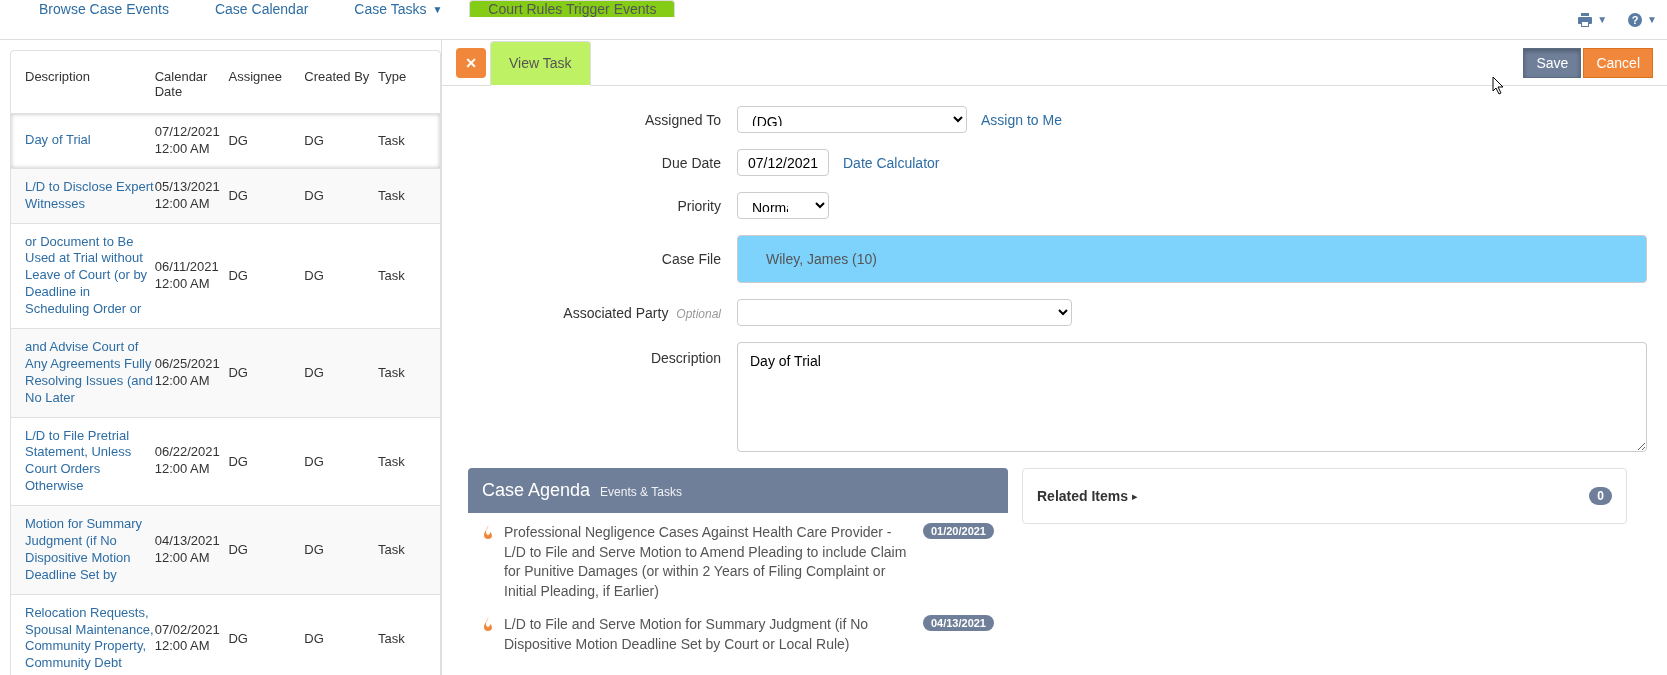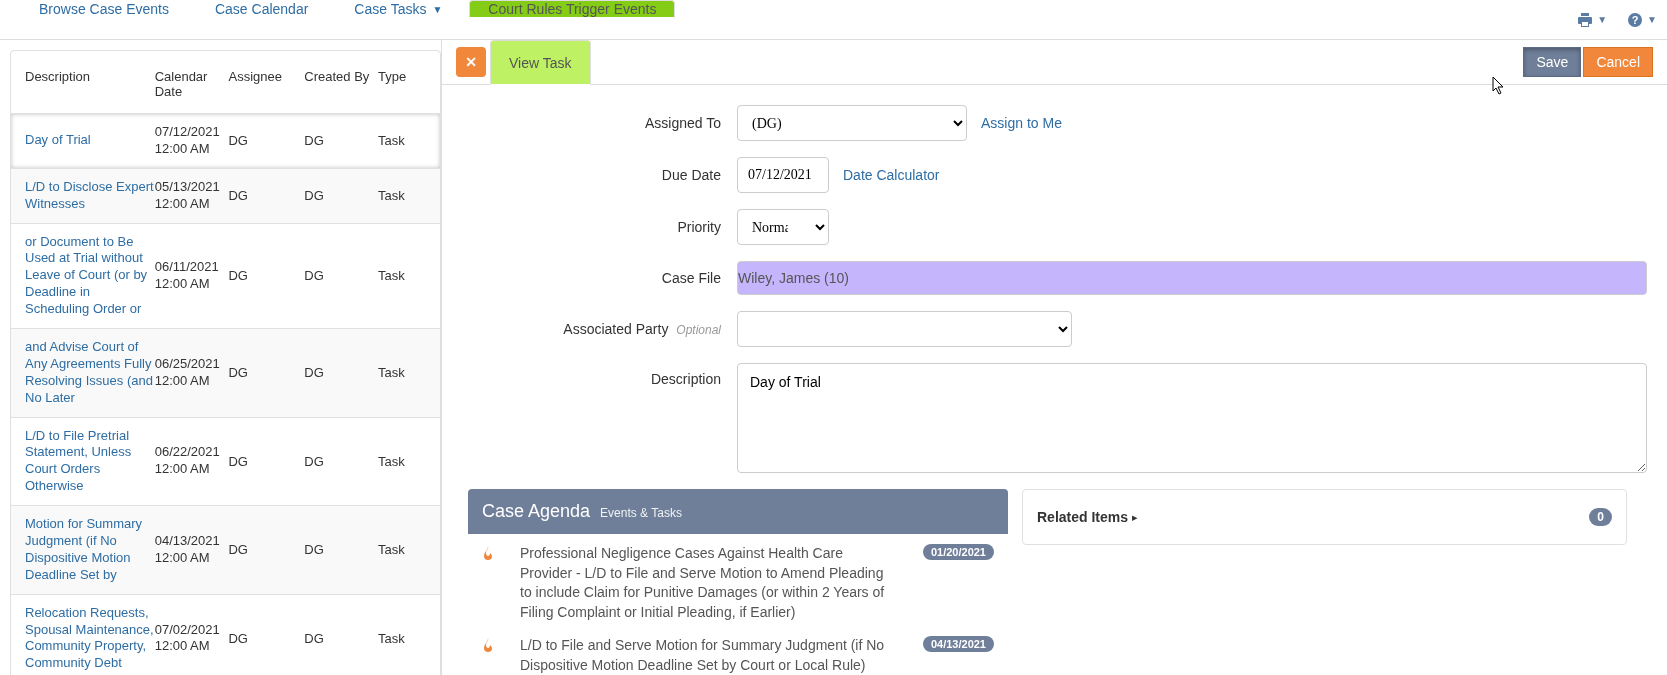--- a/index.html
+++ b/index.html
@@ -36,35 +36,35 @@
 .subtabs-spacer { flex: 1; }
 .btn { height: 30px; padding: 0 12px; border-radius: 0; color: #fff; display: inline-flex; align-items: center; cursor: pointer; font-size: 14px; border: none; }
 .btn-save { background: #6f7f99; border: 1px solid #5d6c85; margin-right: 2px; }
 .btn-save.pressed { box-shadow: inset 0 2px 4px rgba(0,0,0,0.3); }
 .btn-cancel { background: #f0873a; border: 1px solid #d9731f; margin-right: 14px; }
 
 .form-area { padding: 20px 20px 10px 20px; overflow: auto; }
 .form-row { display: flex; align-items: center; margin-bottom: 16px; }
 .form-label { width: 275px; text-align: right; padding-right: 16px; color: #333; font-size: 14px; }
 .form-label .opt { color: #999; font-style: italic; font-size: 12px; margin-left: 4px; }
-.form-control { height: 36px; padding: 6px 10px; border: 1px solid #ccc; border-radius: 4px; font-size: 14px; background: #fff; font-family: Liberation Serif, serif; }
+.form-control { height: 27px; padding: 6px 10px; border: 1px solid #ccc; border-radius: 4px; font-size: 14px; background: #fff; }
 select.form-control { padding-right: 24px; }
 .link { color: #2e6da4; cursor: pointer; font-size: 14px; margin-left: 14px; }
-.case-file { flex: 1; background: #c4b5fd; border: 1px solid #ccc; border-radius: 4px; height: 34px; display: flex; align-items: center; padding: 0 0; color: #555; }
+.case-file { flex: 1; background: #7dd3fc; border: 1px solid #ccc; border-radius: 4px; height: 48px; display: flex; align-items: center; padding: 0 28px; color: #555; }
 .party-select { width: 335px; }
 .desc-row { align-items: flex-start; }
 .desc-row .form-label { padding-top: 8px; }
 .desc-text { flex: 1; height: 110px; border: 1px solid #ccc; border-radius: 4px; padding: 10px 12px; resize: both; font-family: inherit; font-size: 14px; }
 
 .bottom-panels { display: flex; gap: 14px; padding: 0 20px 0 6px; }
 .agenda-panel { flex: 1 1 540px; max-width: 540px; }
 .agenda-head { background: #6f7f99; color: #fff; padding: 12px 14px; border-radius: 4px 4px 0 0; display: flex; align-items: baseline; gap: 10px; }
 .agenda-head .title { font-size: 18px; font-weight: 500; }
 .agenda-head .sub { font-size: 12px; opacity: 0.9; }
-.agenda-item { display: flex; gap: 26px; padding: 10px 14px 4px 14px; align-items: flex-start; }
+.agenda-item { display: flex; gap: 10px; padding: 10px 14px 4px 14px; align-items: flex-start; }
 .flame { color: #f0873a; font-size: 14px; margin-top: 2px; flex-shrink: 0; }
 .agenda-text { flex: 1; color: #555; line-height: 1.4; font-size: 14px; }
 .date-pill { background: #6f7f99; color: #fff; font-size: 11px; padding: 2px 8px; border-radius: 10px; font-weight: bold; flex-shrink: 0; }
 
 .related-panel { flex: 1; border: 1px solid #e0e0e0; border-radius: 4px; padding: 12px 14px; height: 56px; display: flex; align-items: center; }
 .related-panel .title { font-weight: bold; color: #333; }
 .related-panel .chev { margin-left: 4px; color: #333; font-size: 11px; }
 .related-panel .spacer { flex: 1; }
 .count-badge { background: #6f7f99; color: #fff; font-size: 12px; padding: 2px 8px; border-radius: 10px; font-weight: bold; }
 

